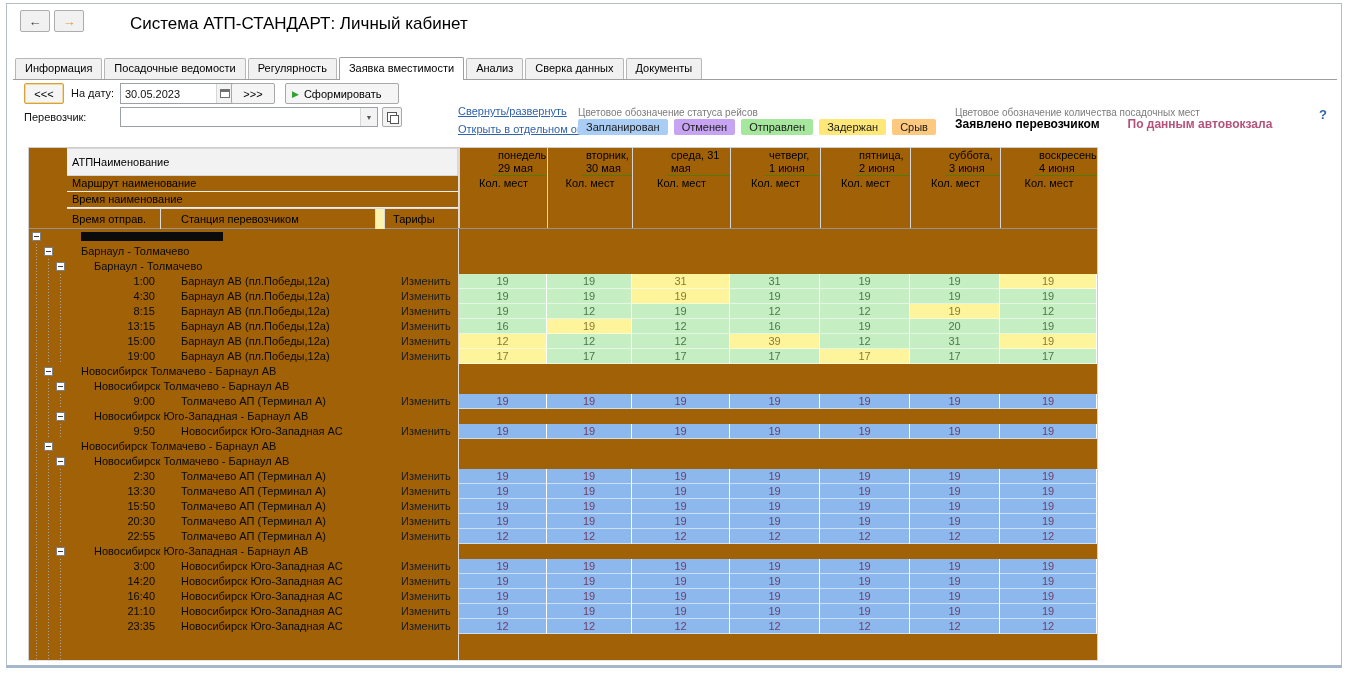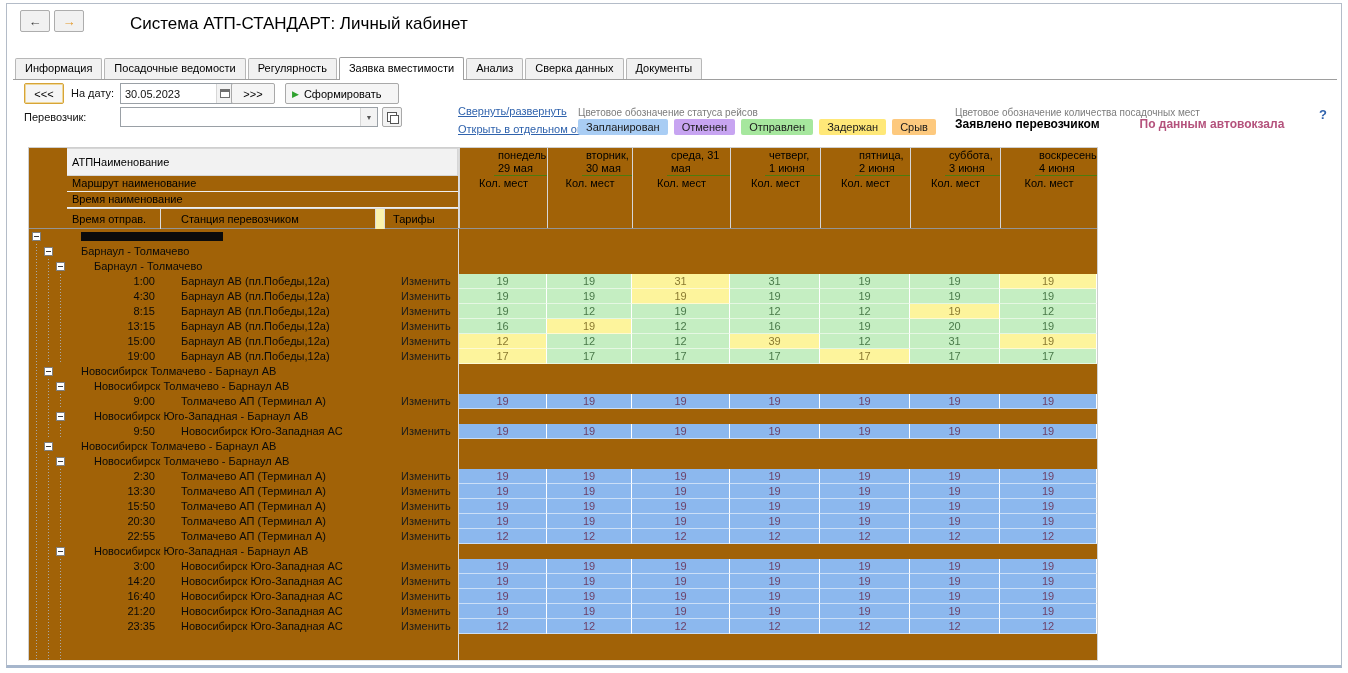--- a/index.html
+++ b/index.html
@@ -34,21 +34,21 @@
   .ddarrow { font-size:7px; color:#555; }
   .selbtn { position:absolute; width:20px; height:20px; background:#f3f3f3; border:1px solid #a9a9a9; border-radius:2px;
             display:flex; align-items:center; justify-content:center; cursor:pointer; box-sizing:border-box; }
   .sq { width:8px; height:8px; border:1px solid #555; position:relative; background:#fff; }
   .sq::after { content:''; position:absolute; left:2px; top:2px; width:7px; height:7px; border:1px solid #555; background:#fff; }
 
   .lnk { position:absolute; color:#3063ad; text-decoration:underline; font-size:11px; cursor:pointer; white-space:nowrap; }
   .legtitle { position:absolute; color:#7c7c7c; font-size:10px; white-space:nowrap; }
   .badges { position:absolute; left:571px; top:115px; display:flex; gap:6px; }
   .badge { padding:1px 8px; font-size:11px; color:#1a1a1a; border-radius:2px; line-height:14px; white-space:nowrap; }
-  .capvals { position:absolute; left:948px; top:113px; display:flex; gap:40px; }
+  .capvals { position:absolute; left:948px; top:113px; display:flex; gap:28px; }
   .capval { font-size:12px; font-weight:bold; white-space:nowrap; }
   .help { position:absolute; left:1312px; top:103px; color:#3063ad; font-size:13px; font-weight:bold; cursor:pointer; }
 
   
   .grid { position:absolute; left:21px; top:143px; width:1068px; border:1px solid #cfcfcf; border-bottom-color:#e3e3e3; background:#a16207; font-size:11px; }
   .hdr { display:flex; height:80px; border-bottom:1px solid #949494; }
   .gutsp { flex:0 0 38px; }
   .lblstack { width:392px; box-sizing:border-box; border-right:1px solid #dcdcdc; display:flex; flex-direction:column; }
   .h-atp { height:28px; box-sizing:border-box; background:#f2f2f2; border:1px solid #d6d6d6; border-left:none; padding-left:5px; line-height:26px; }
   .h-row { height:15px; line-height:15px; padding-left:5px; border-bottom:1px solid #efefef; }
@@ -562,21 +562,21 @@
             <div class="cell" style="width: 98px; background: rgb(140, 184, 238); color: rgb(109, 65, 104);">19</div>
             <div class="cell" style="width: 90px; background: rgb(140, 184, 238); color: rgb(109, 65, 104);">19</div>
             <div class="cell" style="width: 90px; background: rgb(140, 184, 238); color: rgb(109, 65, 104);">19</div>
             <div class="cell" style="width: 90px; background: rgb(140, 184, 238); color: rgb(109, 65, 104);">19</div>
             <div class="cell" style="width: 97px; background: rgb(140, 184, 238); color: rgb(109, 65, 104);">19</div>
           </div>
         </div>
         <div class="trow">
           <div class="gut l3"></div>
           <div class="lbl triplbl">
-            <div class="t-time">21:20</div>
+            <div class="t-time">21:10</div>
             <div class="t-sta">Новосибирск Юго-Западная АС</div>
             <div class="t-tiny"></div>
             <div class="t-act">Изменить</div>
           </div>
           <div class="daycells">
             <div class="cell" style="width: 88px; background: rgb(140, 184, 238); color: rgb(109, 65, 104);">19</div>
             <div class="cell" style="width: 85px; background: rgb(140, 184, 238); color: rgb(109, 65, 104);">19</div>
             <div class="cell" style="width: 98px; background: rgb(140, 184, 238); color: rgb(109, 65, 104);">19</div>
             <div class="cell" style="width: 90px; background: rgb(140, 184, 238); color: rgb(109, 65, 104);">19</div>
             <div class="cell" style="width: 90px; background: rgb(140, 184, 238); color: rgb(109, 65, 104);">19</div>

